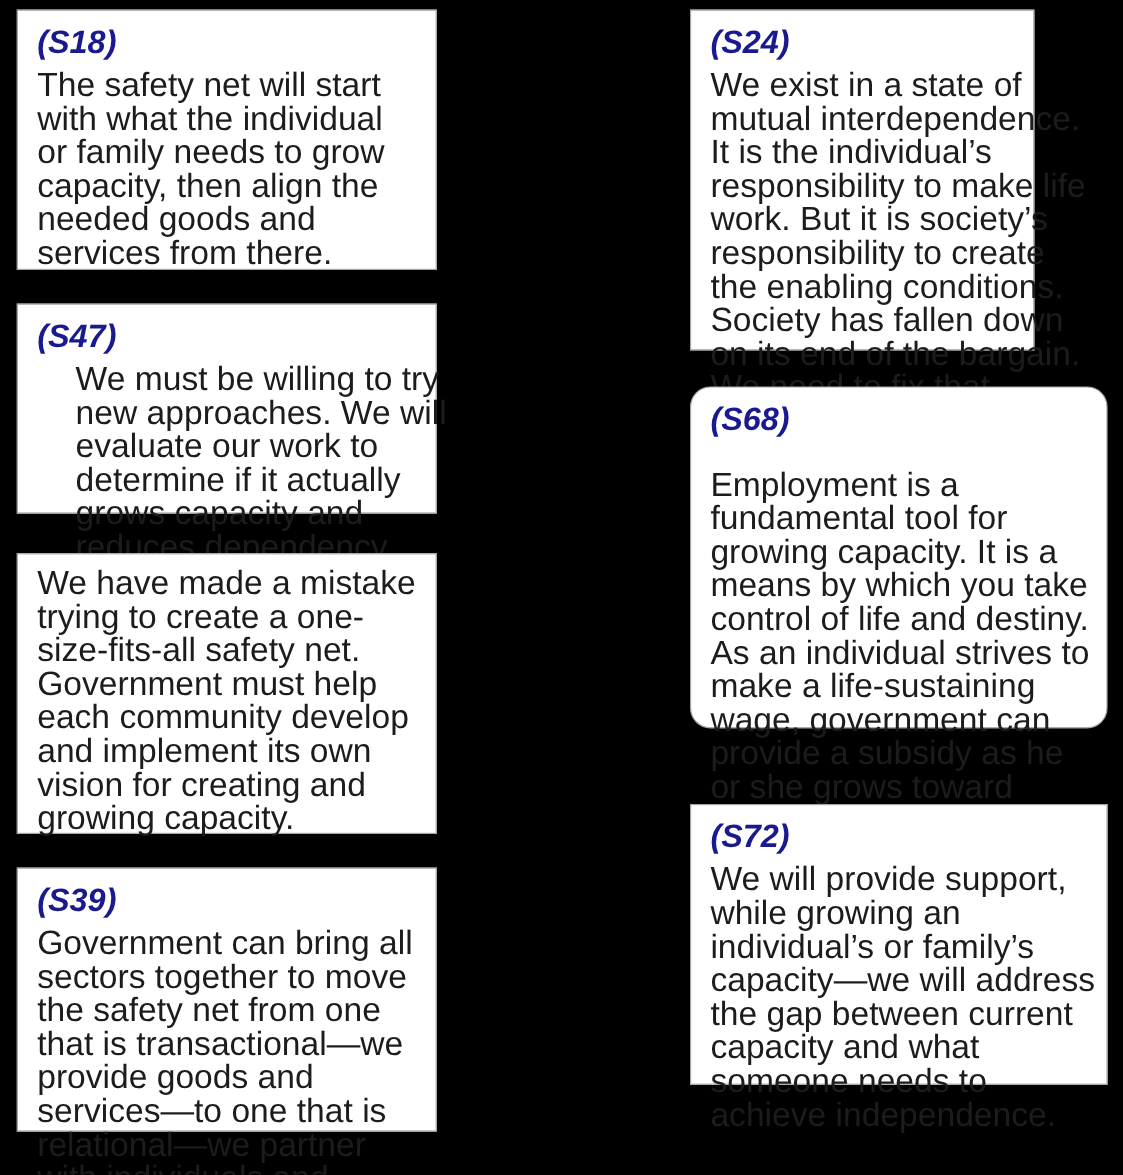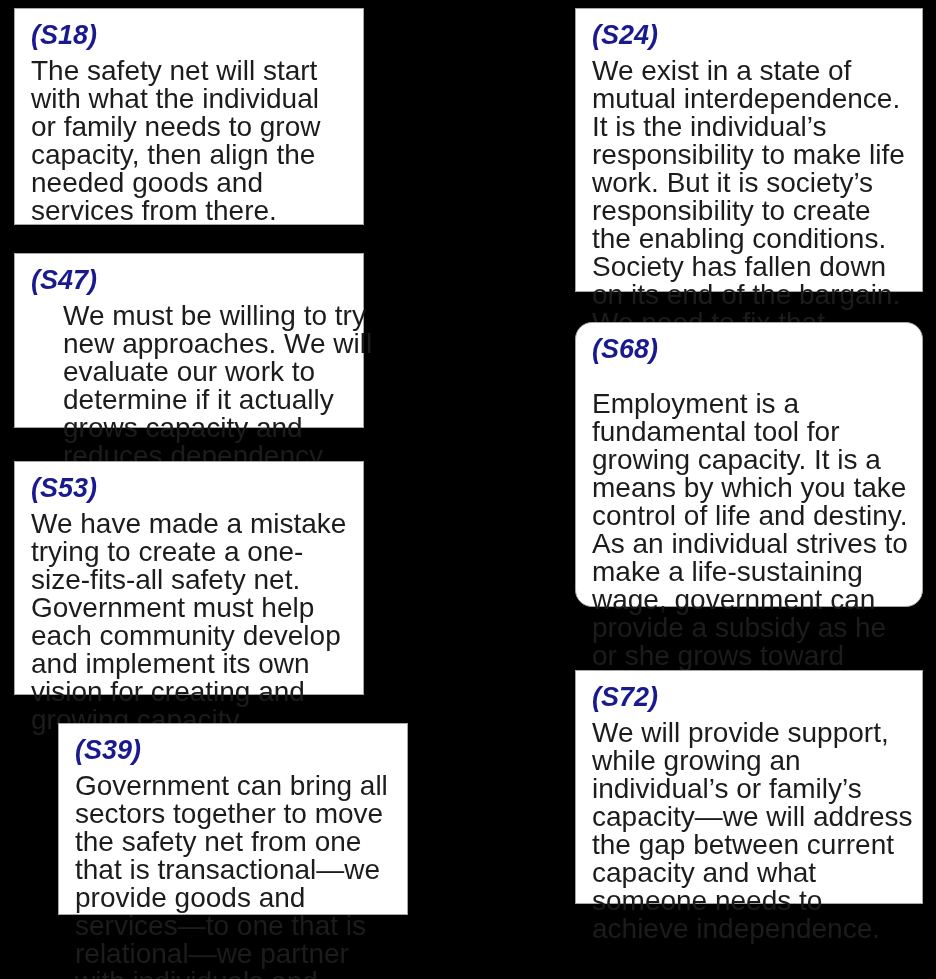--- a/index.html
+++ b/index.html
@@ -36,44 +36,43 @@
     line-height: 28px;
     color: var(--body-color, #1c1c1c);
   }
   
   #card-s18 { left: 14px;  top: 8px;   width: 350px; height: 217px; }
   #card-s18 .card-text { width: 310px; }
   #card-s47 { left: 14px;  top: 253px; width: 350px; height: 175px; }
   #card-s47 .card-text { width: 326px; margin-left: 32px; }
   #card-s53 { left: 14px;  top: 461px; width: 350px; height: 234px; }
   #card-s53 .card-text { width: 324px; }
-  #card-s39 { left: 14px;  top: 723px; width: 350px; height: 192px; margin-left: 44px; }
+  #card-s39 { left: 14px;  top: 723px; width: 350px; height: 220px; }
   #card-s39 .card-text { width: 322px; }
-  #card-s24 { left: 575px; top: 8px;   width: 348px; height: 284px; }
+  #card-s24 { left: 575px; top: 8px;   width: 287px; height: 284px; }
   #card-s24 .card-text { width: 324px; }
   #card-s68 { left: 575px; top: 322px; width: 348px; height: 285px; border-radius: 17px; }
   #card-s68 .card-text { width: 322px; margin-top: 27px; }
   #card-s72 { left: 575px; top: 644px; width: 348px; height: 234px; margin-top: 26px; }
   #card-s72 .card-text { width: 322px; }
 </style>
 </head>
 <body>
 
 <div class="card" id="card-s18">
   <div class="card-label">(S18)</div>
   <div class="card-text">The safety net will start with what the individual or family needs to grow capacity, then align the needed goods and services from there.</div>
 </div>
 
 <div class="card" id="card-s47">
   <div class="card-label">(S47)</div>
   <div class="card-text">We must be willing to try new approaches. We will evaluate our work to determine if it actually grows capacity and reduces dependency.</div>
 </div>
 
 <div class="card" id="card-s53">
-  <div class="card-label">(S53)</div>
   <div class="card-text">We have made a mistake trying to create a one-size-fits-all safety net. Government must help each community develop and implement its own vision for creating and growing capacity.</div>
 </div>
 
 <div class="card" id="card-s39">
   <div class="card-label">(S39)</div>
   <div class="card-text">Government can bring all sectors together to move the safety net from one that is transactional—we provide goods and services—to one that is relational—we partner with individuals and families.</div>
 </div>
 
 <div class="card" id="card-s24">
   <div class="card-label">(S24)</div>

